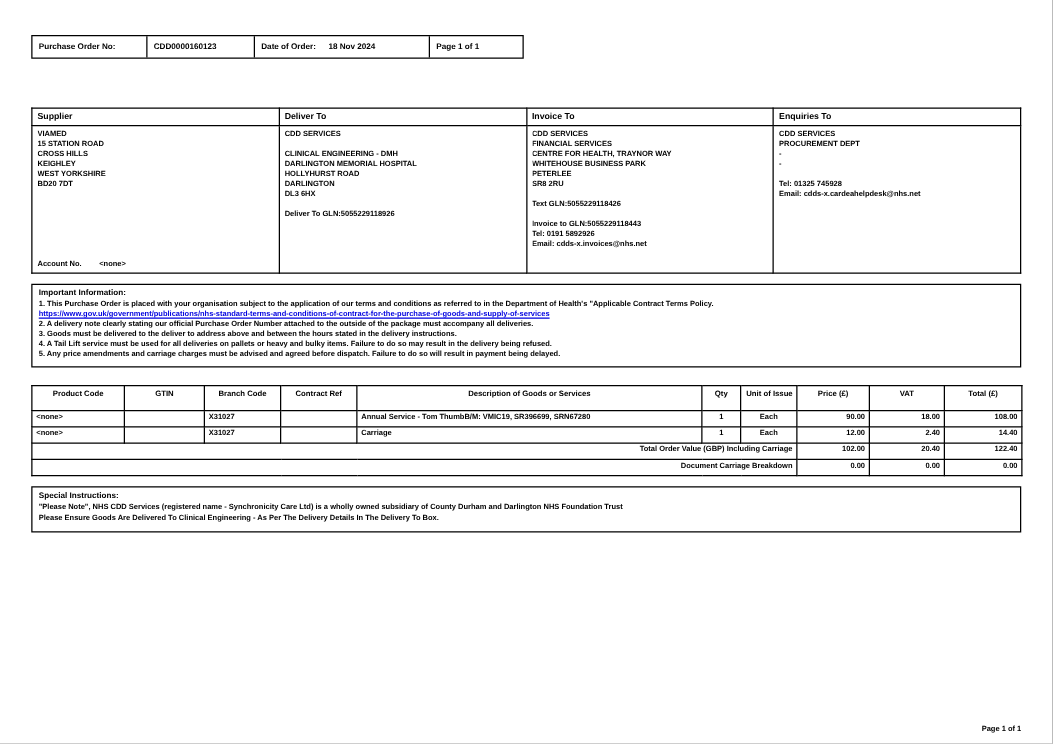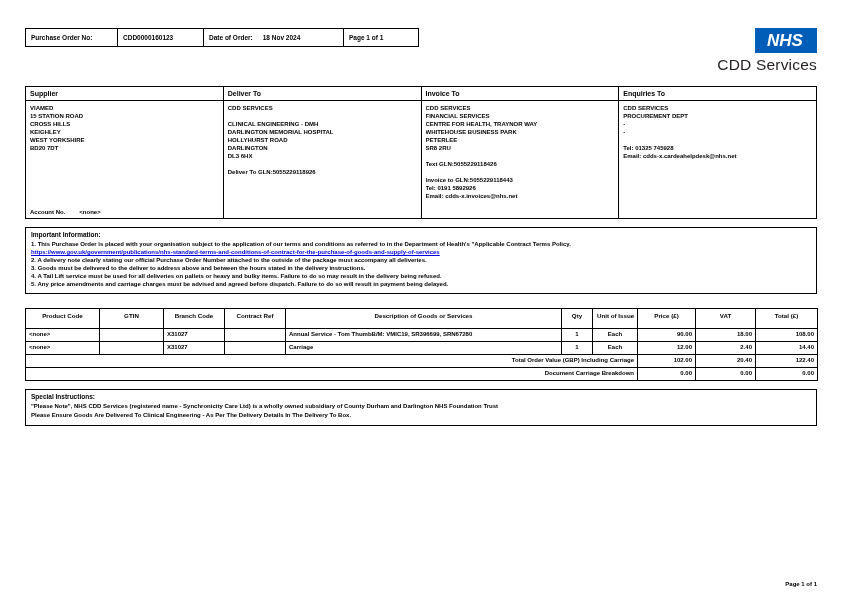--- a/index.html
+++ b/index.html
@@ -64,24 +64,20 @@
 
     <div class="top-row">
       <div class="po-table">
         <div class="po-cell po-c1">Purchase Order No:</div>
         <div class="po-cell po-c2">CDD0000160123</div>
         <div class="po-cell po-c3">
           <span>Date of Order:</span>
           <span>18 Nov 2024</span>
         </div>
         <div class="po-cell po-c4">Page 1 of 1</div>
-      </div>
-      <div class="brand">
-        <div class="nhs-logo">NHS</div>
-        <div class="brand-name">CDD Services</div>
       </div>
     </div>
 
     <table class="addr">
       <colgroup>
           <col style="width:25%">
           <col style="width:25%">
           <col style="width:25%">
           <col style="width:25%">
         </colgroup>

